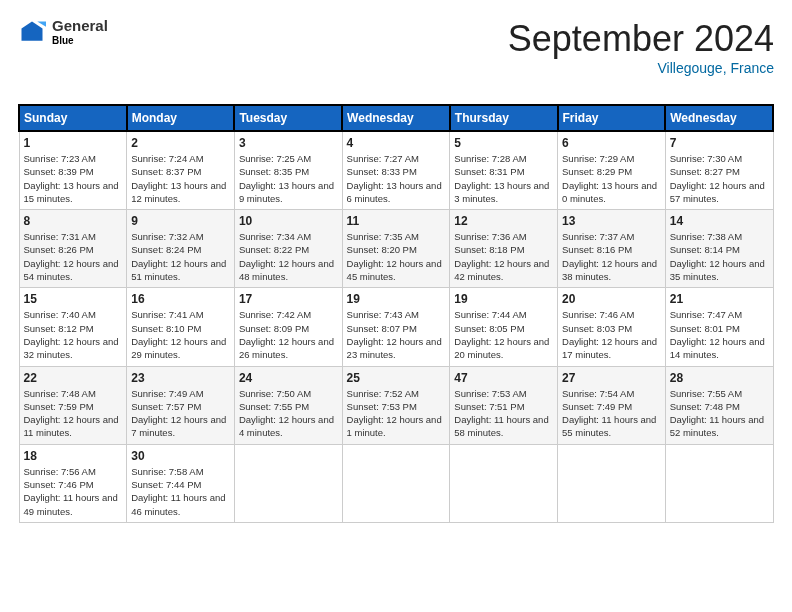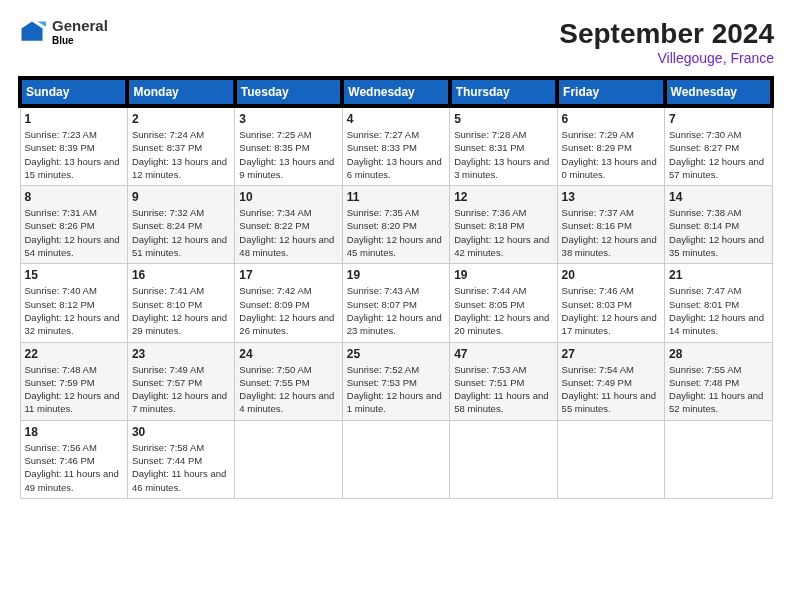--- a/index.html
+++ b/index.html
@@ -13,21 +13,21 @@
     .page {
       width: 792px;
       min-height: 612px;
       padding: 18px 18px 10px 18px;
       background: #fff;
     }
     .header {
       display: flex;
       justify-content: space-between;
       align-items: flex-start;
-      margin-bottom: 10px;
+      margin-bottom: 28px;
     }
     .logo {
       display: flex;
       align-items: center;
       gap: 6px;
     }
     .logo-text {
       display: flex;
       flex-direction: column;
       line-height: 1.1;
@@ -43,41 +43,41 @@
       color: #000000;
     }
     .logo-icon {
       width: 28px;
       height: 28px;
     }
     .title-area {
       text-align: right;
     }
     .month-title {
-      font-size: 28px;
-      font-weight: bold;
+      font-size: 36px;
+      font-weight: normal;
       color: #222;
     }
     .location {
       font-size: 14px;
-      color: #6d28d9;
+      color: #0369a1;
     }
     .calendar-table {
       width: 100%;
       border-collapse: collapse;
       font-size: 10px;
     }
     .calendar-table th {
       background: #1565c0;
       color: #fff;
       padding: 5px 4px;
       text-align: left;
       font-size: 12px;
       font-weight: bold;
-      border: 4px solid #000000;
+      border: 2px solid #000000;
     }
     .calendar-table td {
       border: 1px solid #ccc;
       vertical-align: top;
       padding: 4px 4px;
       width: 14.28%;
       min-height: 70px;
       background: #fff;
     }
     .calendar-table tr:nth-child(even) td {

